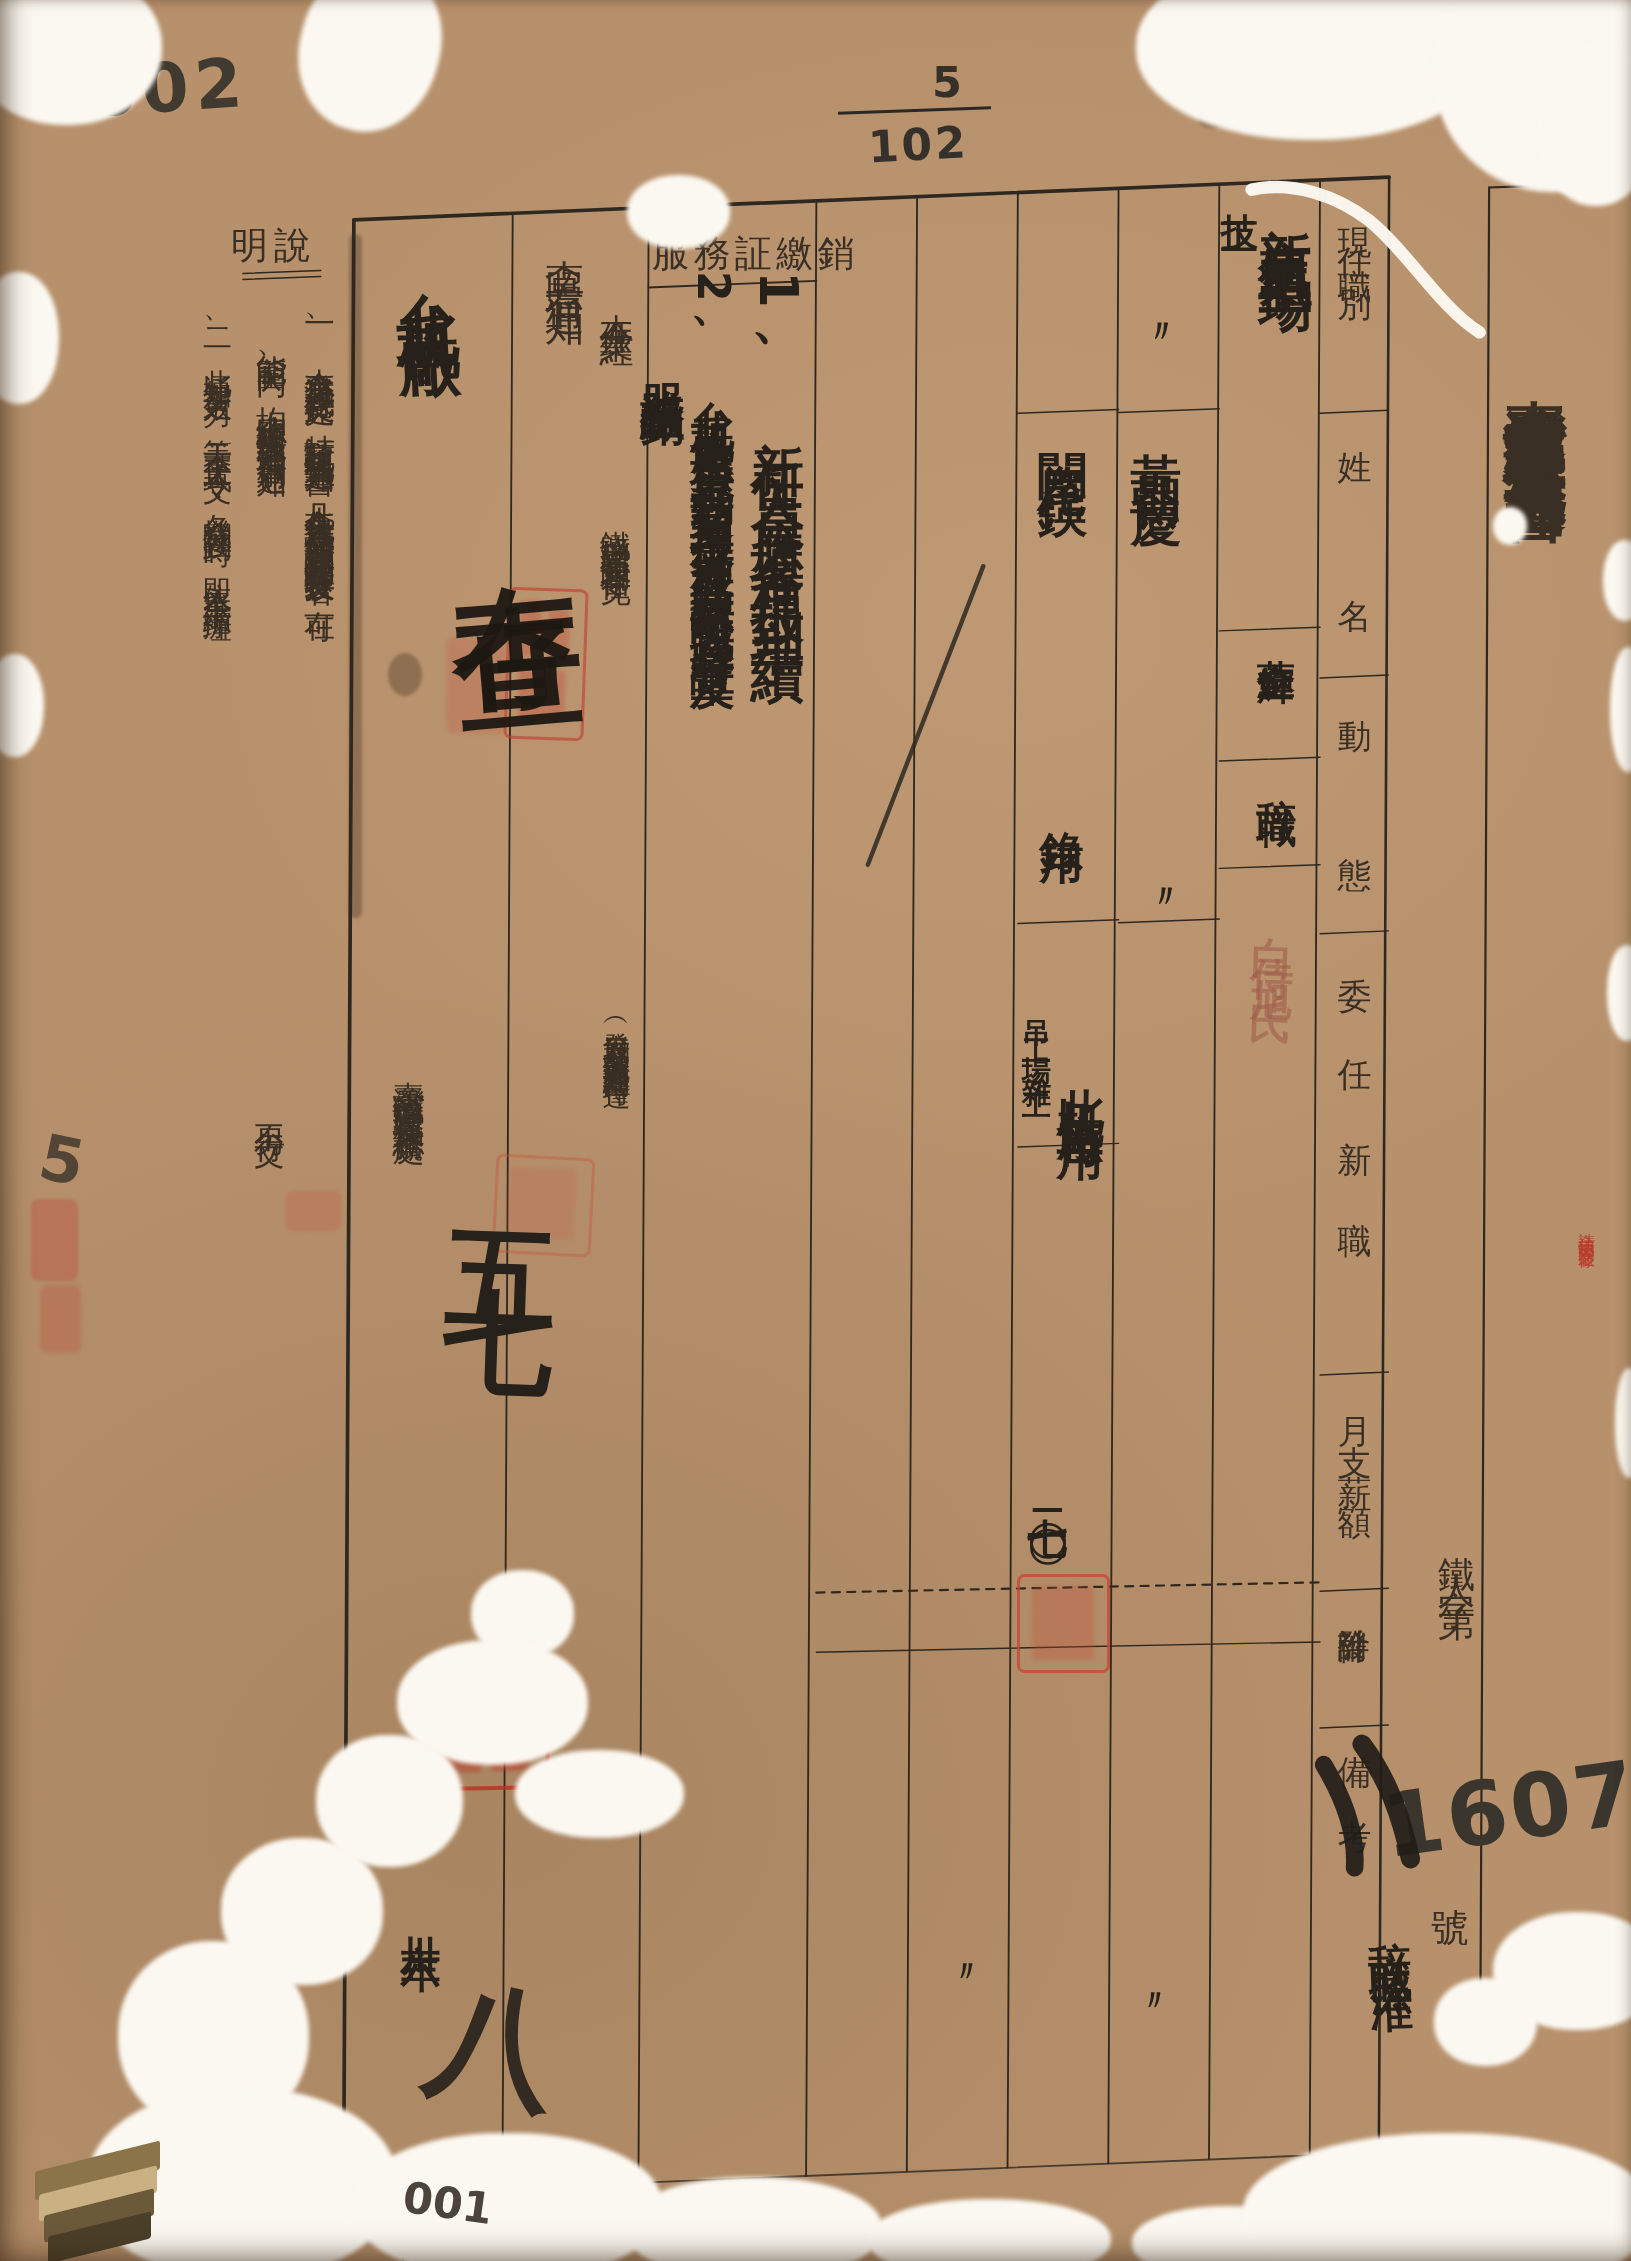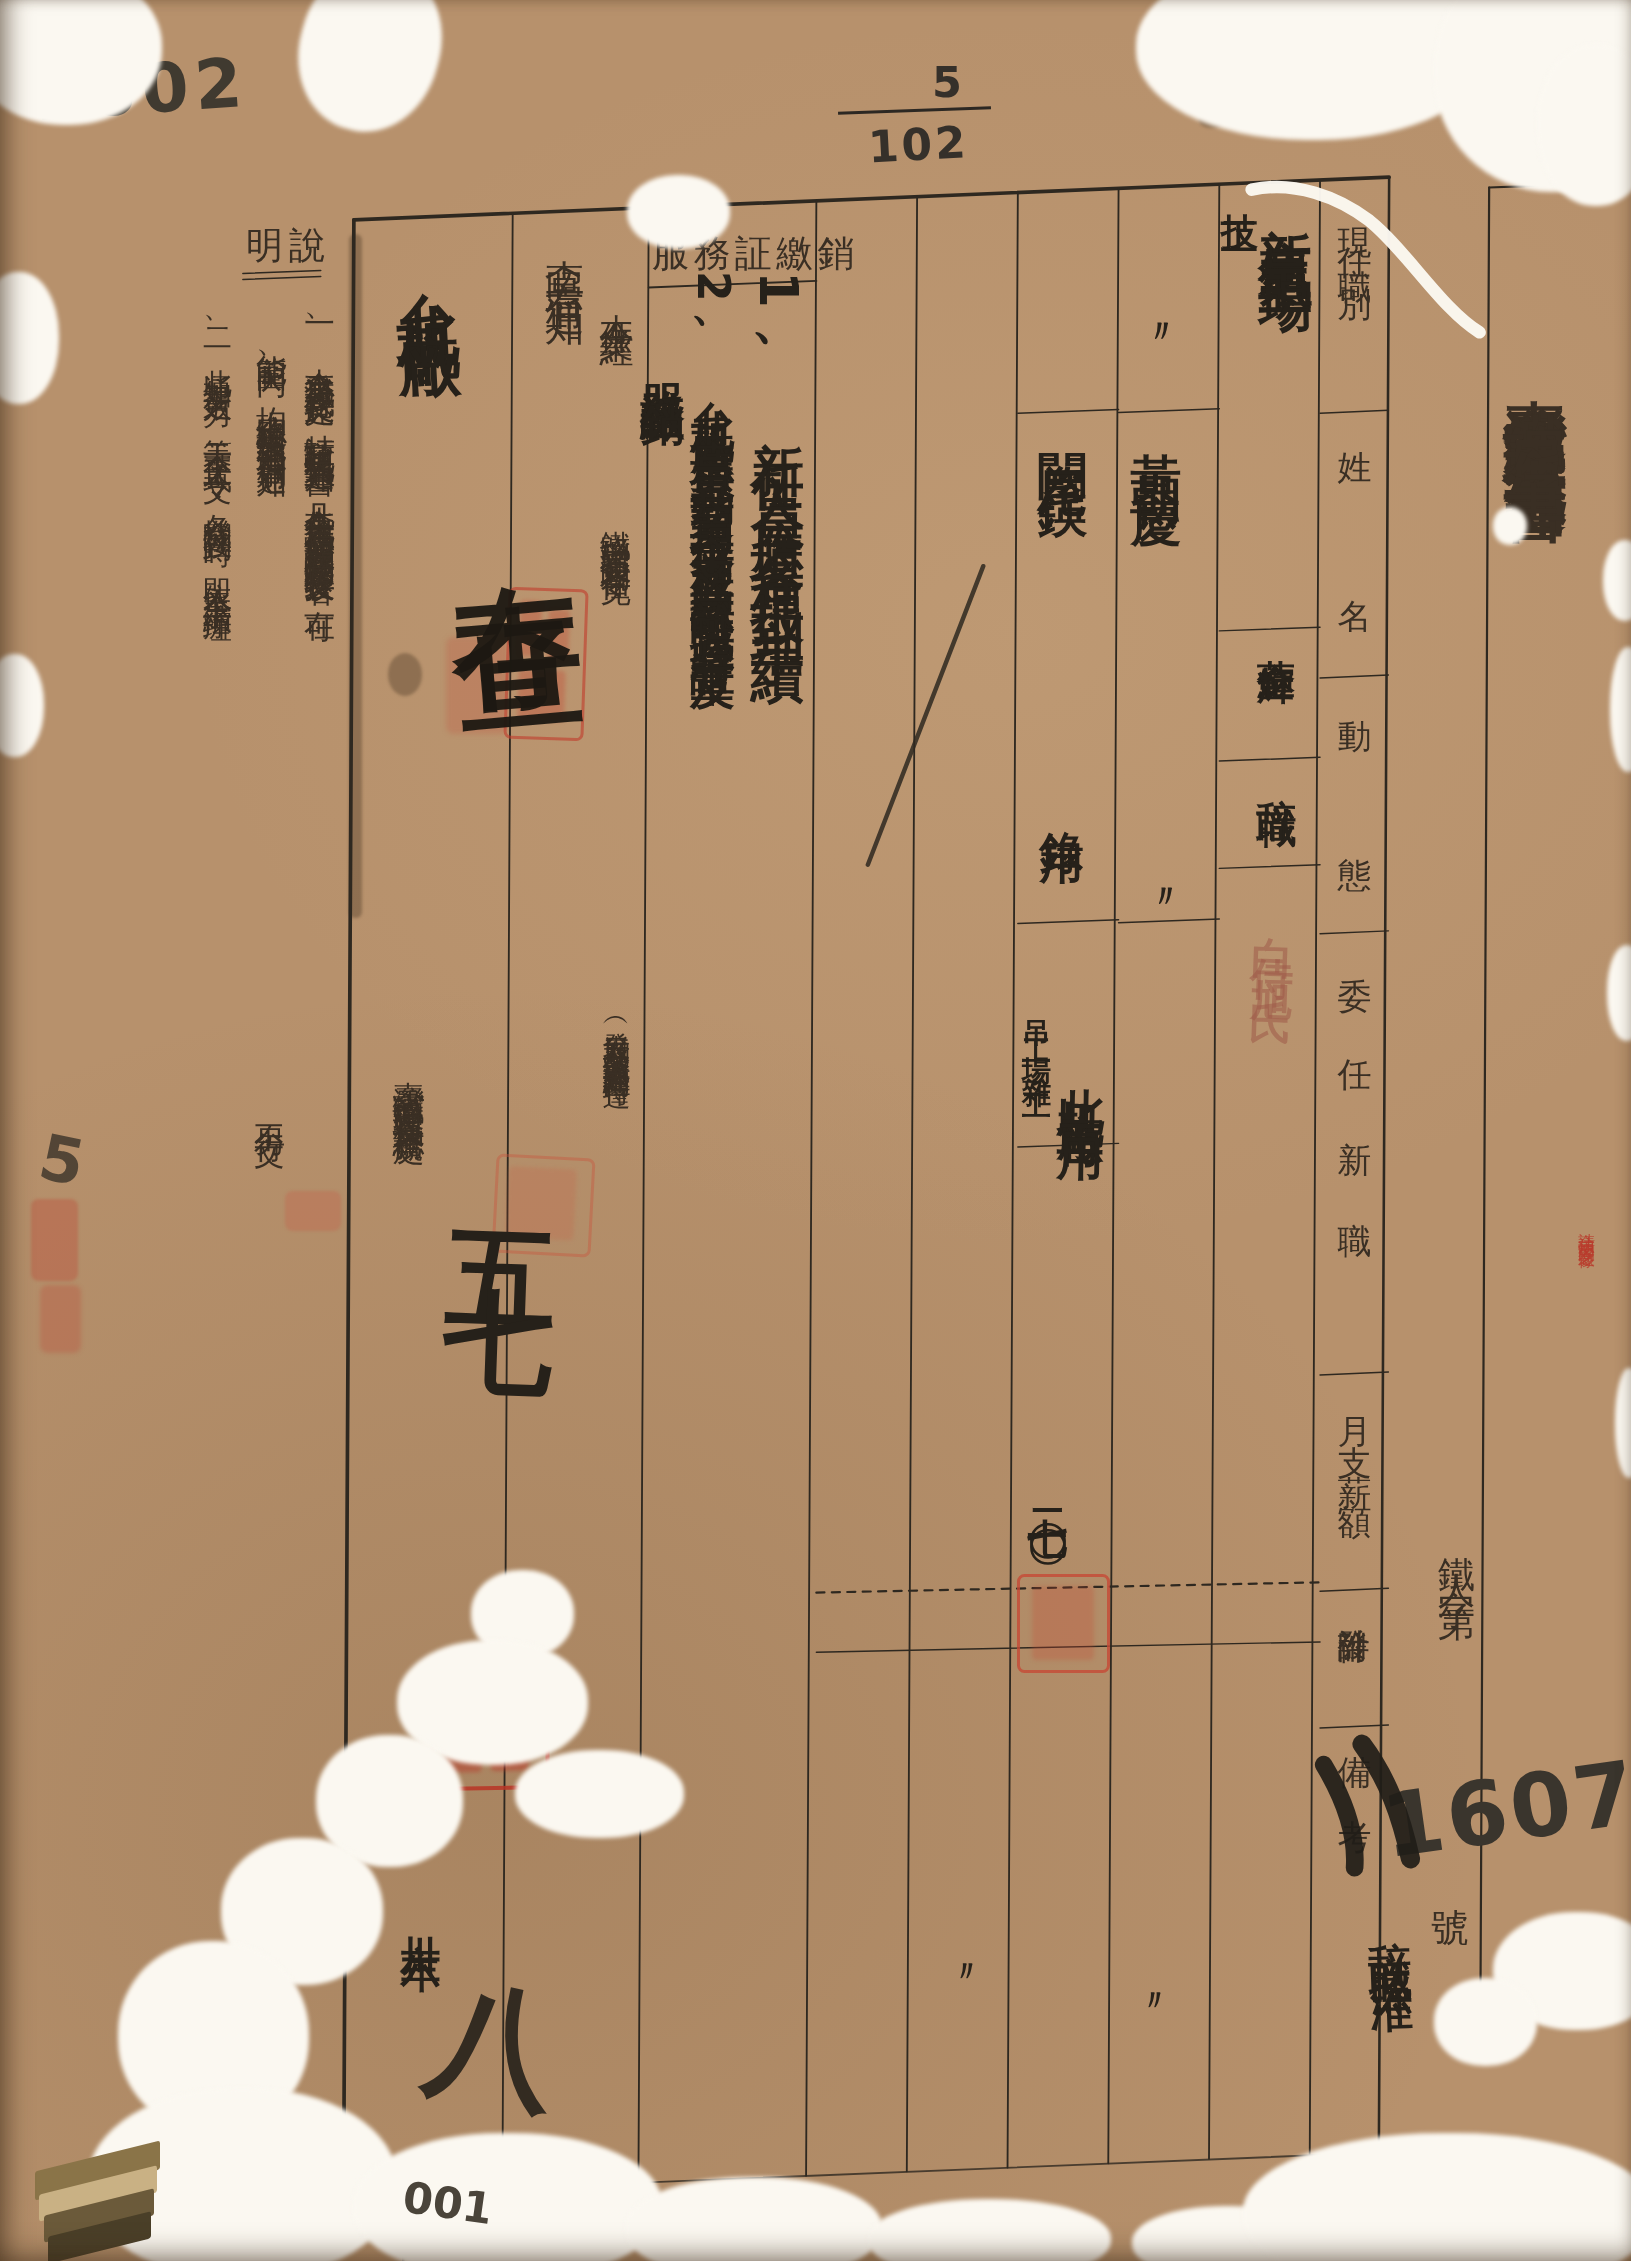--- a/index.html
+++ b/index.html
@@ -122,21 +122,21 @@
   <div class="abs v hand" style="left:393px;top:241px;font-size:63px;letter-spacing:13.2px;transform:rotate(-3deg);z-index:5;">台北机廠</div>
   <div class="abs v hand" style="left:441px;top:482px;font-size:129px;letter-spacing:18.4px;transform:rotate(-5deg);color:rgba(28,24,18,.95);z-index:5;">存查</div>
   <div class="abs v hand" style="left:450px;top:1147px;font-size:110px;letter-spacing:51px;transform:rotate(2deg);z-index:5;">五七</div>
   <div class="abs v print" style="left:393px;top:1056px;font-size:32px;letter-spacing:4.4px;z-index:4;">臺灣省鐵路管理委員會總務處</div>
   <div class="abs v print" style="left:403px;top:1785px;font-size:34px;z-index:4;">啓</div>
   <div class="abs v hand" style="left:401px;top:1903px;font-size:40px;letter-spacing:8.8px;z-index:5;">卅六年</div>
   <div class="abs v print" style="left:397px;top:2133px;font-size:35px;z-index:4;">月</div>
   <div class="abs v print" style="left:396px;top:2206px;font-size:35px;z-index:4;">日</div>
   <div class="abs hand" style="left:430px;top:1960px;font-size:129px;transform:rotate(12deg);opacity:.9;z-index:5;">八</div>
 
-  <div class="abs print" style="left:246px;top:221px;width:76px;font-size:37px;letter-spacing:5.9px;z-index:4;white-space:nowrap;">明說</div>
+  <div class="abs print" style="left:231px;top:221px;width:76px;font-size:37px;letter-spacing:5.9px;z-index:4;white-space:nowrap;">明說</div>
   <div class="abs v print" style="left:304px;top:307px;font-size:31px;letter-spacing:2.9px;z-index:4;">一、本會爲減少正式行文起見、特訂定此項任免人員通知書、凡本會任免人員應行轉知各該員服務機關及飭其移交接收者、在可</div>
   <div class="abs v print" style="left:256px;top:329px;font-size:31px;letter-spacing:4.4px;z-index:4;">能範圍內、均由總務處抄錄本通知書分別通知</div>
   <div class="abs v print" style="left:254px;top:1100px;font-size:31px;letter-spacing:4.4px;z-index:4;">不另行文</div>
   <div class="abs v print" style="left:203px;top:307px;font-size:29px;letter-spacing:5.1px;z-index:4;">二、此通知書之效力、等于本會正式令文、各機關接到時、即依奉令手續辦理</div>
 
   <div class="abs v hand" style="left:1257px;top:185px;font-size:54px;letter-spacing:10.3px;transform:rotate(-1deg);z-index:5;">新店氧氣工場</div>
   <div class="abs v hand" style="left:1221px;top:184px;font-size:37px;letter-spacing:7.4px;z-index:5;">技工</div>
   <div class="abs v hand" style="left:1257px;top:629px;font-size:38px;letter-spacing:3.7px;z-index:5;">蘇金輝</div>
   <div class="abs v hand" style="left:1257px;top:766px;font-size:40px;letter-spacing:7.4px;z-index:5;">辞職</div>
   <div class="abs v hand" style="left:1252px;top:903px;font-size:43px;letter-spacing:20.6px;color:rgba(158,90,72,.55);transform:rotate(2deg);z-index:5;">白侍旭氏</div>

